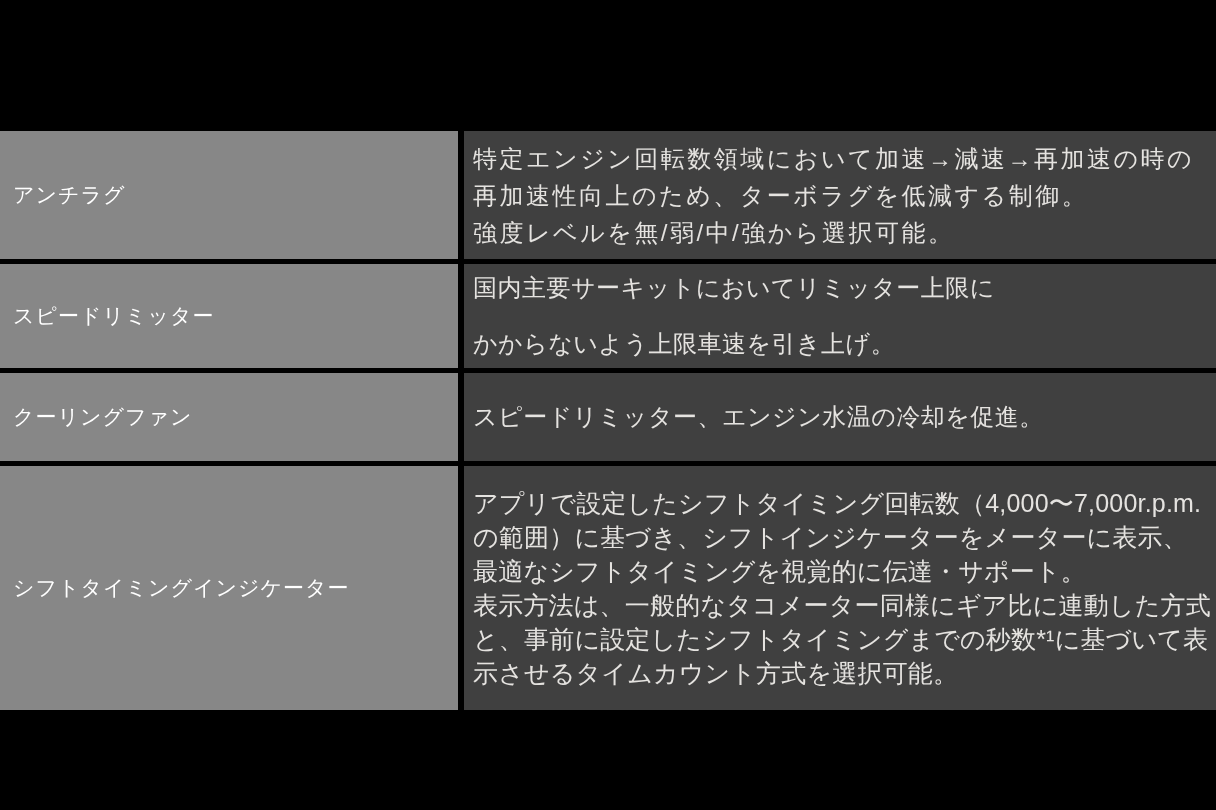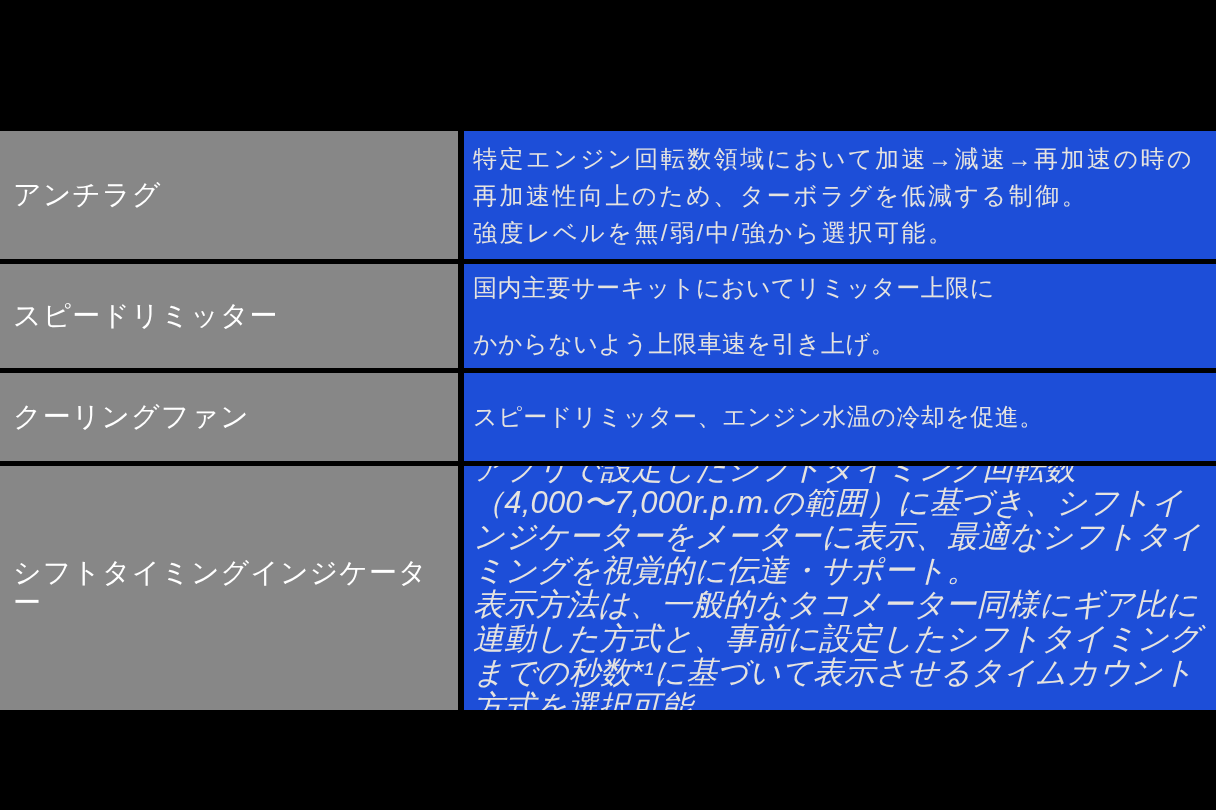--- a/index.html
+++ b/index.html
@@ -38,45 +38,45 @@
     display: flex;
     align-items: center;
     overflow: hidden;
   }
   .cell.label {
     width: 458px;
     background: #878787;
     color: #ffffff;
     padding-left: 13px;
     padding-right: 10px;
-    font-size: 28px;
+    font-size: 21px;
     letter-spacing: 1px;
     line-height: 30px;
   }
   .cell.desc {
     flex: 1;
-    background: #1d4ed8;
+    background: #404040;
     color: #e5e3e0;
     padding-left: 9px;
     padding-right: 4px;
     font-size: 24px;
     align-items: center;
   }
   .desc-text {
     width: 100%;
   }
   .desc-text p {
     margin: 0;
     white-space: pre-line;
     overflow-wrap: break-word;
   }
   .row-1 .desc-text p { line-height: 37px; letter-spacing: 2.5px; }
   .row-2 .desc-text p { line-height: 56px; letter-spacing: 0.5px; }
   .row-3 .desc-text p { line-height: 34px; letter-spacing: 0.5px; }
-  .row-4 .desc-text p { line-height: 34px; letter-spacing: 0.2px; font-size: 31px; font-style: italic; }
+  .row-4 .desc-text p { line-height: 34px; letter-spacing: 0.2px; font-size: 25px; }
 </style>
 </head>
 <body>
 
 <div class="spec-table">
 
   <div class="row row-1">
     <div class="cell label">
       <span>アンチラグ</span>
     </div>

